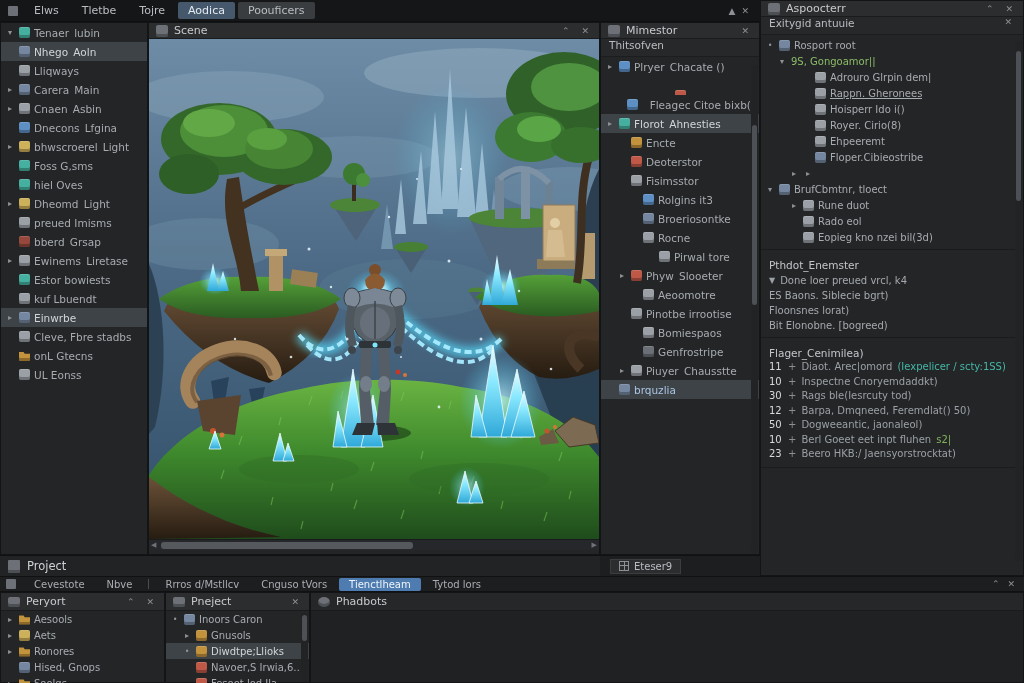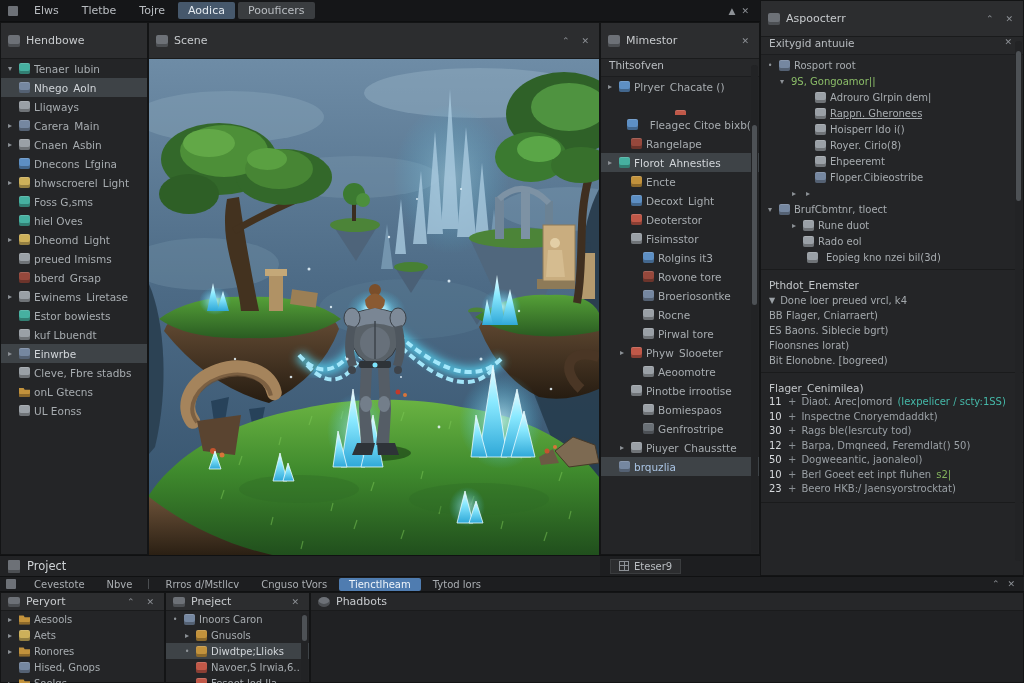--- a/index.html
+++ b/index.html
@@ -1,20 +1,20 @@
 <!DOCTYPE html>
 <html><head>
 <meta charset="utf-8">
 <style>
   *{margin:0;padding:0;box-sizing:border-box}
   html,body{width:1024px;height:683px;overflow:hidden}
   body{position:relative;background:#1a1b1d;font-family:"DejaVu Sans","Liberation Sans",sans-serif;color:#b4b8bc;font-size:11px}
   .abs{position:absolute}
   .panel{background:#242527;border:1px solid #131415}
-  .phead{height:36px;display:flex;align-items:center;gap:6px;padding:0 7px;background:#2c2d2f;color:#c7cacd;font-size:11px;border-bottom:1px solid #1a1b1c}
+  .phead{height:16px;display:flex;align-items:center;gap:6px;padding:0 7px;background:#2c2d2f;color:#c7cacd;font-size:11px;border-bottom:1px solid #1a1b1c}
   .phead .sp{flex:1}
   .wbtn{color:#8d9196;font-size:9px;padding:0 3px;cursor:default}
   .hicon{width:12px;height:12px;border-radius:2px;background:#6d7177;flex:0 0 12px;box-shadow:inset 0 -3px rgba(0,0,0,.3)}
   .subhead{height:18px;display:flex;align-items:flex-start;padding:0 8px;color:#b9bdc1;font-size:10.5px;background:#27282a;border-bottom:1px solid #1c1d1f}
   .row{display:flex;align-items:center;gap:4px;height:19px;padding:0 4px;font-size:10.5px;white-space:nowrap;overflow:hidden;color:#a7acb0}
   .row.small{height:16px;font-size:10px}
   .row.sel{background:#3e4347;color:#d2d6da}
   .row .arrow{width:10px;flex:0 0 10px;font-size:8px;color:#8d9297;text-align:center}
   .row .icon{width:11px;height:11px;border-radius:2px;flex:0 0 11px;box-shadow:inset 0 -3px rgba(0,0,0,.28), inset 0 1px rgba(255,255,255,.15)}
   .row .icon.folder{clip-path:polygon(0 18%,42% 18%,52% 34%,100% 34%,100% 100%,0 100%);border-radius:1px}
@@ -75,24 +75,20 @@
       <span class="menu-item">Tojre</span>
       <span class="menu-item active">Aodica</span>
       <span class="menu-item alt">Poouficers</span>
     </span>
   <span class="sp"></span>
   <span class="wbtn">▲</span>
   <span class="wbtn">✕</span>
 </div>
 
 <div class="abs panel" style="left:0;top:22px;width:148px;height:533px">
-  <div class="phead">
-    <span class="hicon"></span>
-    <span>Hendbowe</span>
-  </div>
   <div id="hier-list">
       <div class="row">
         <span class="arrow">▾</span>
         <span class="icon" style="background: rgb(70, 176, 160);"></span>
         <span class="lbl">Tenaer_lubin</span>
       </div>
       <div class="row sel">
         <span class="arrow"></span>
         <span class="icon" style="background: rgb(117, 135, 160);"></span>
         <span class="lbl">Nhego_Aoln</span>
@@ -466,71 +462,56 @@
       <div class="row" style="padding-left: 4px; flex-direction: column;">
         <span class="arrow"></span>
         <span class="icon" style="background: rgb(192, 88, 72);"></span>
         <span class="lbl">Fleps Chlcestt ()</span>
       </div>
       <div class="row" style="padding-left: 4px; justify-content: space-between;">
         <span class="arrow"></span>
         <span class="icon" style="background: rgb(93, 143, 196);"></span>
         <span class="lbl">Fleagec Citoe bixb()</span>
       </div>
-      <div class="row" style="padding-left: 16px;">
-        <span class="arrow"></span>
-        <span class="icon" style="background: rgb(150, 72, 60);"></span>
-        <span class="lbl">Rangelape</span>
-      </div>
       <div class="row sel">
         <span class="arrow">▸</span>
         <span class="icon" style="background: rgb(70, 176, 160);"></span>
         <span class="lbl">Florot_Ahnesties</span>
       </div>
       <div class="row" style="padding-left: 16px;">
         <span class="arrow"></span>
         <span class="icon" style="background: rgb(194, 146, 60);"></span>
         <span class="lbl">Encte</span>
       </div>
       <div class="row" style="padding-left: 16px;">
         <span class="arrow"></span>
-        <span class="icon" style="background: rgb(93, 143, 196);"></span>
-        <span class="lbl">Decoxt_Light</span>
-      </div>
-      <div class="row" style="padding-left: 16px;">
-        <span class="arrow"></span>
         <span class="icon" style="background: rgb(192, 88, 72);"></span>
         <span class="lbl">Deoterstor</span>
       </div>
       <div class="row" style="padding-left: 16px;">
         <span class="arrow"></span>
         <span class="icon" style="background: rgb(154, 160, 166);"></span>
         <span class="lbl">Fisimsstor</span>
       </div>
       <div class="row" style="padding-left: 28px;">
         <span class="arrow"></span>
         <span class="icon" style="background: rgb(93, 143, 196);"></span>
         <span class="lbl">Rolgins it3</span>
       </div>
       <div class="row" style="padding-left: 28px;">
         <span class="arrow"></span>
-        <span class="icon" style="background: rgb(150, 72, 60);"></span>
-        <span class="lbl">Rovone tore</span>
+        <span class="icon" style="background: rgb(117, 135, 160);"></span>
+        <span class="lbl">Broeriosontke</span>
       </div>
       <div class="row" style="padding-left: 28px;">
         <span class="arrow"></span>
-        <span class="icon" style="background: rgb(117, 135, 160);"></span>
-        <span class="lbl">Broeriosontke</span>
-      </div>
-      <div class="row" style="padding-left: 28px;">
-        <span class="arrow"></span>
         <span class="icon" style="background: rgb(154, 160, 166);"></span>
         <span class="lbl">Rocne</span>
       </div>
-      <div class="row" style="padding-left: 28px;">
+      <div class="row" style="padding-left: 44px;">
         <span class="arrow"></span>
         <span class="icon" style="background: rgb(154, 160, 166);"></span>
         <span class="lbl">Pirwal tore</span>
       </div>
       <div class="row" style="padding-left: 16px;">
         <span class="arrow">▸</span>
         <span class="icon" style="background: rgb(192, 88, 72);"></span>
         <span class="lbl">Phyw_Slooeter</span>
       </div>
       <div class="row" style="padding-left: 28px;">
@@ -635,35 +616,32 @@
       <div class="row small" style="padding-left: 28px;">
         <span class="arrow">▸</span>
         <span class="icon" style="background: rgb(154, 160, 166);"></span>
         <span class="lbl">Rune duot</span>
       </div>
       <div class="row small" style="padding-left: 28px;">
         <span class="arrow"></span>
         <span class="icon" style="background: rgb(154, 160, 166);"></span>
         <span class="lbl">Rado eol</span>
       </div>
-      <div class="row small" style="padding-left: 28px; gap: 8px;">
+      <div class="row small" style="padding-left: 28px;">
         <span class="arrow"></span>
         <span class="icon" style="background: rgb(154, 160, 166);"></span>
         <span class="lbl">Eopieg kno nzei bil(3d)</span>
       </div>
     </div>
   <div class="divline"></div>
   <div id="insp-sections">
       <div class="isec-title">Pthdot_Enemster</div>
       <div class="isec-row">
         <span class="caret">▼</span>
         <span>Done loer preued vrcl, k4</span>
-      </div>
-      <div class="isec-row">
-        <span>BB Flager, Cniarraert)</span>
       </div>
       <div class="isec-row">
         <span>ES Baons. Siblecie bgrt)</span>
       </div>
       <div class="isec-row">
         <span>Floonsnes lorat)</span>
       </div>
       <div class="isec-row">
         <span>Bit Elonobne. [bogreed)</span>
       </div>

